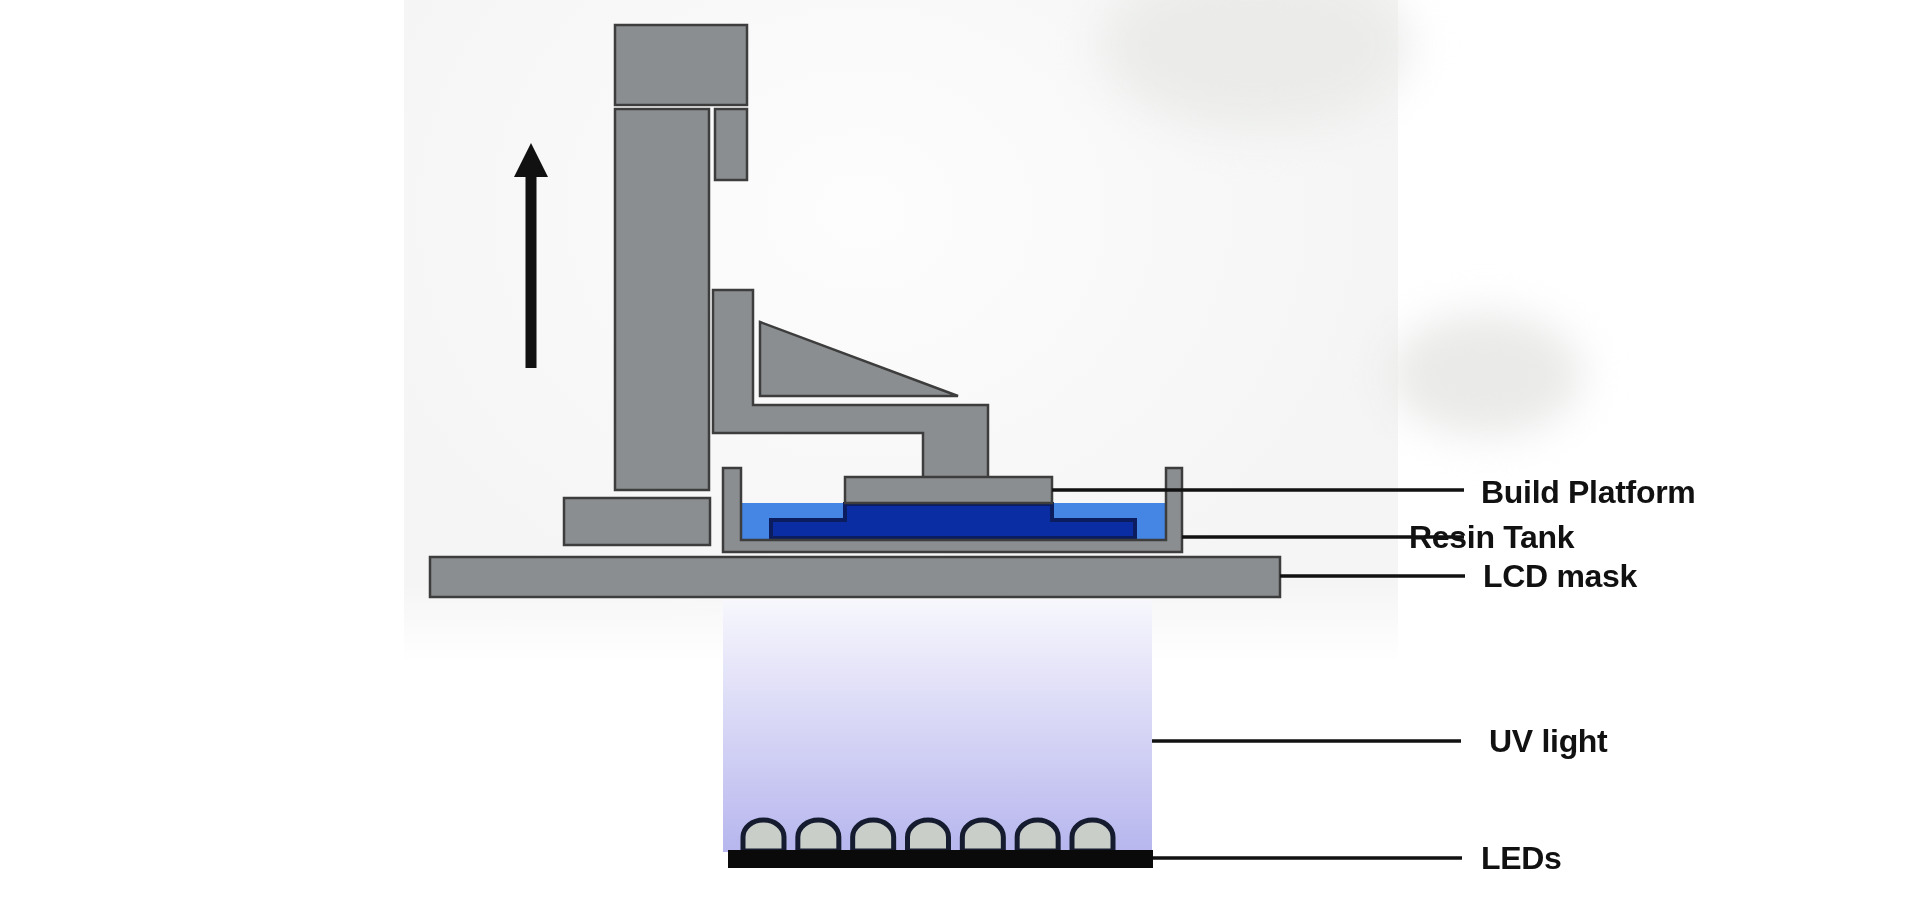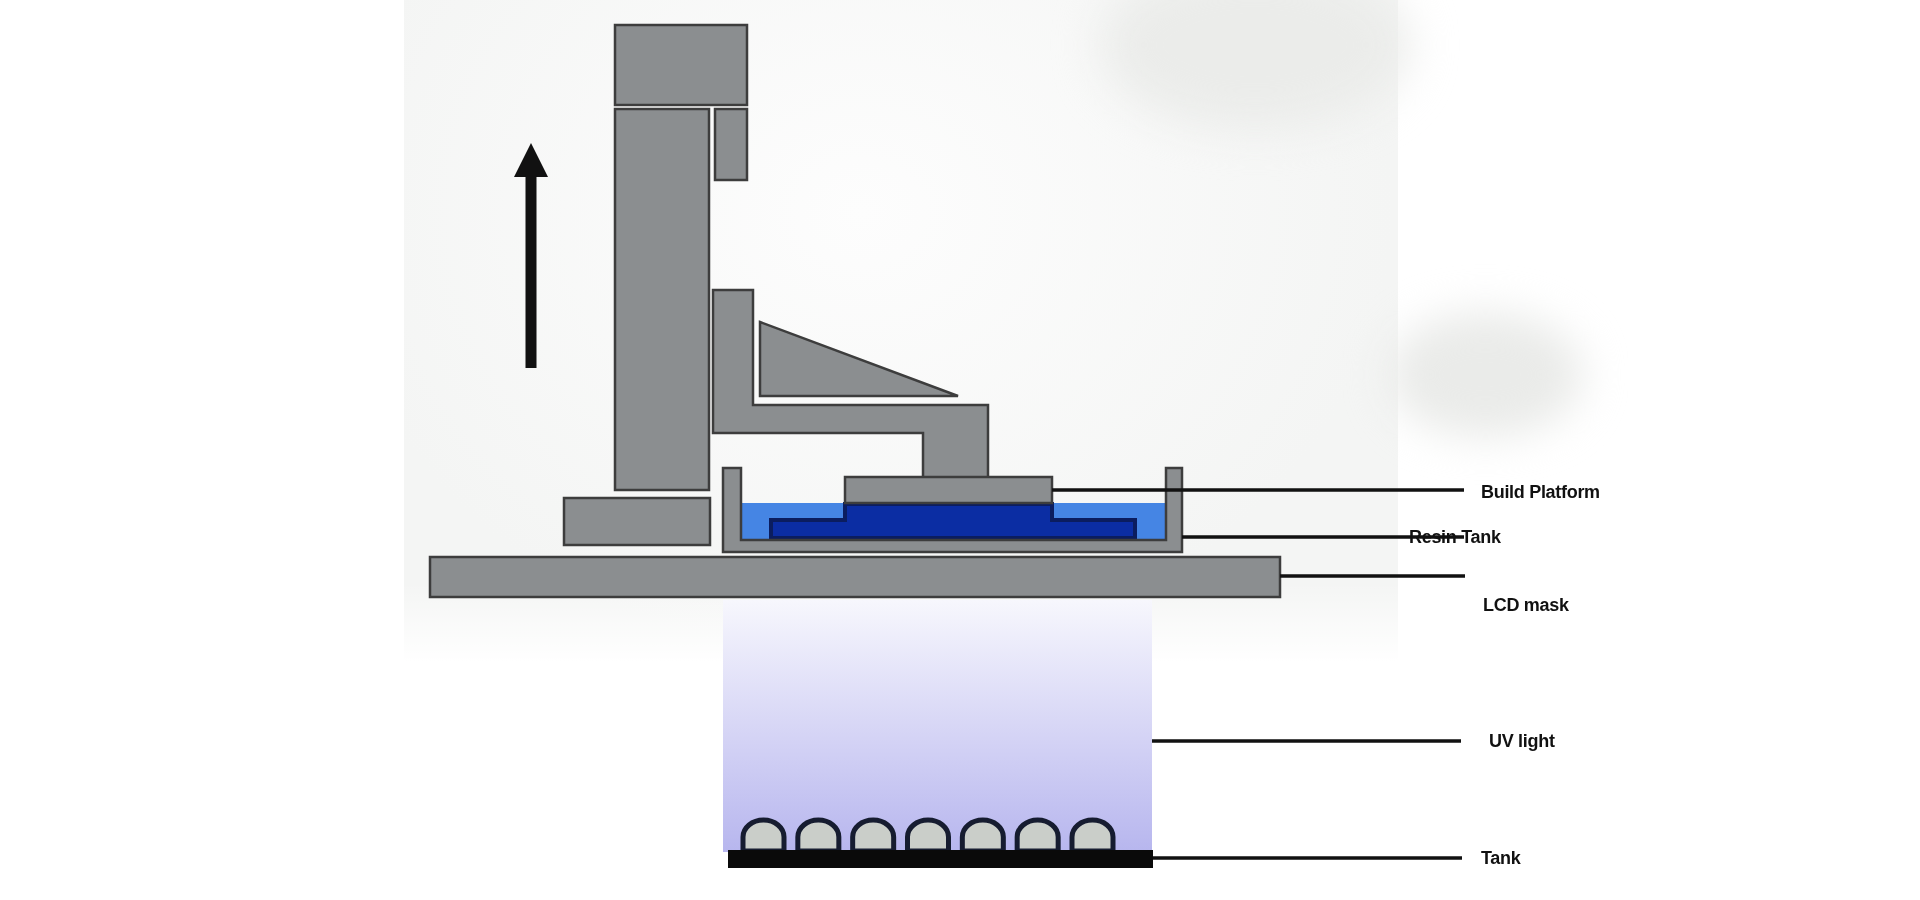--- a/index.html
+++ b/index.html
@@ -22,21 +22,21 @@
   .machine{fill:var(--machine-gray,#8b8e90);stroke:var(--machine-outline,#3d3d3d);stroke-width:2.5;}
   .resin-light{fill:var(--resin-light,#4585e4);}
   .resin-dark{fill:var(--resin-dark,#0b2da3);stroke:var(--resin-dark-outline,#0b1d5f);stroke-width:4;}
   .uv{fill:url(#uvGrad);}
   .led{fill:var(--led-fill,#cacec9);stroke:var(--led-outline,#161c30);stroke-width:5;}
   .led-bar{fill:var(--led-bar,#0a0a0a);}
   .ink{fill:var(--ink,#111111);}
   .leader{stroke:var(--ink,#111111);stroke-width:3.5;}
   .label{
     position:absolute;transform:translateY(-50%);
-    font-size:18px;font-weight:600;letter-spacing:-0.3px;line-height:1;
+    font-size:32px;font-weight:600;letter-spacing:-0.3px;line-height:1;
     color:var(--ink,#111111);white-space:nowrap;
   }
 </style>
 </head>
 <body>
 
 <div class="stage">
 
   <div class="photo-bg"></div>
   <div class="blob blob1"></div>
@@ -93,16 +93,16 @@
 
     <line class="leader" x1="1052" y1="490" x2="1464" y2="490"></line>
     <line class="leader" x1="1182" y1="537" x2="1464" y2="537"></line>
     <line class="leader" x1="1280" y1="576" x2="1465" y2="576"></line>
     <line class="leader" x1="1152" y1="741" x2="1461" y2="741"></line>
     <line class="leader" x1="1153" y1="858" x2="1462" y2="858"></line>
   </svg>
 
   <div class="label" style="left:1481px;top:492px;">Build Platform</div>
   <div class="label" style="left:1409px;top:537px;">Resin Tank</div>
-  <div class="label" style="left:1483px;top:576px;margin-top:29px;">LCD mask</div>
+  <div class="label" style="left:1483px;top:576px;">LCD mask</div>
   <div class="label" style="left:1489px;top:741px;">UV light</div>
-  <div class="label" style="left:1481px;top:858px;">Tank</div>
+  <div class="label" style="left:1481px;top:858px;">LEDs</div>
 </div>
 
 </body></html>

